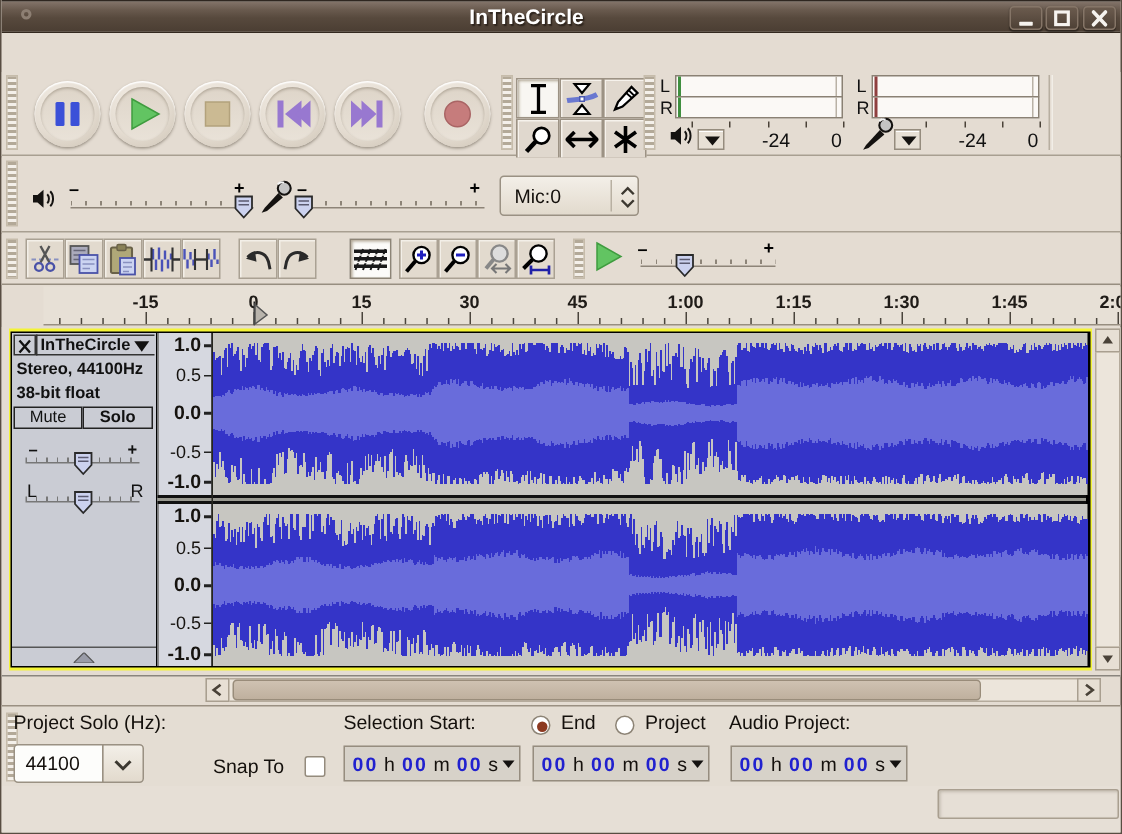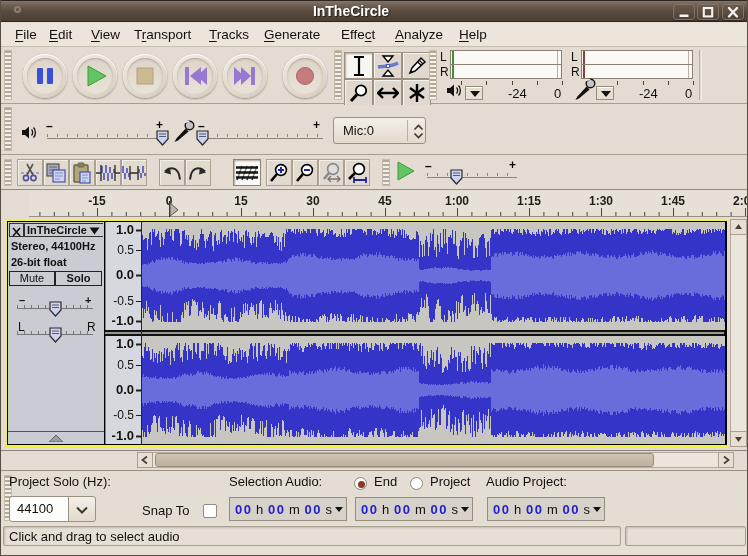--- a/index.html
+++ b/index.html
@@ -109,31 +109,20 @@
       <svg width="20" height="14" viewBox="0 0 20 14">
         <rect x="5.8" y="3" width="8.4" height="8.4" fill="none" stroke="#f6f3ef" stroke-width="2.1"></rect>
       </svg>
     </div>
   <div class="wbtn" style="left:721px;">
       <svg width="20" height="14" viewBox="0 0 20 14">
         <path d="M6 3 14 11.5 M14 3 6 11.5" stroke="#f6f3ef" stroke-width="2.4" stroke-linecap="round"></path>
       </svg>
     </div>
 
-  <div class="menubar">
-    <span style="left:14px;"><u>F</u>ile</span>
-    <span style="left:48px;"><u>E</u>dit</span>
-    <span style="left:90px;"><u>V</u>iew</span>
-    <span style="left:133px;">T<u>r</u>ansport</span>
-    <span style="left:208px;"><u>T</u>racks</span>
-    <span style="left:263px;"><u>G</u>enerate</span>
-    <span style="left:340px;">Effe<u>c</u>t</span>
-    <span style="left:394px;"><u>A</u>nalyze</span>
-    <span style="left:458px;"><u>H</u>elp</span>
-  </div>
 
   <div class="row1">
     <div class="grip" style="left:3px; top:2px; height:50px;"></div>
 
     <div class="tbtn" style="left:22px;">
         <div class="inner"></div>
         <svg width="44" height="44" viewBox="0 0 44 44">
           <rect x="14" y="14" width="6" height="16" rx="1" fill="#3b50d8"></rect>
           <rect x="24" y="14" width="6" height="16" rx="1" fill="#3b50d8"></rect>
         </svg>
@@ -425,21 +414,21 @@
       <div class="abs" style="left:8px; top:5px; width:15px; height:14px; border:1px solid #333; background:#caccd4;"><svg width="13" height="12" viewBox="0 0 13 12">
           <path d="M3 2 L10 10 M10 2 L3 10" stroke="#111" stroke-width="1.6"></path>
         </svg></div>
       <div class="abs" style="left:23px; top:5px; width:79px; height:14px; border:1px solid #333; border-right:none; background:#caccd4; font-size:11px; font-weight:bold; color:#111;">
         <span class="abs" style="left:2px; top:0px; white-space:nowrap;">InTheCircle</span>
         <svg class="abs" style="right:3px; top:3px;" width="11" height="8" viewBox="0 0 11 8">
           <path d="M0.5 0.5 H10.5 L5.5 7.5 Z" fill="#111"></path>
         </svg>
       </div>
       <span class="abs" style="left:10px; top:22px; font-size:11px; font-weight:bold; color:#111; white-space:nowrap;">Stereo, 44100Hz</span>
-      <span class="abs" style="left:10px; top:38px; font-size:11px; font-weight:bold; color:#111; white-space:nowrap;">26-bit float</span>
+      <span class="abs" style="left:10px; top:38px; font-size:11px; font-weight:bold; color:#111; white-space:nowrap;">38-bit float</span>
       <div class="abs" style="left:8px; top:53px; width:46px; height:15px; border:1px solid #222; background:#caccd4; font-size:11px; font-weight:normal; color:#111; text-align:center;">Mute</div>
       <div class="abs" style="left:54px; top:53px; width:47px; height:15px; border:1px solid #222; background:#caccd4; font-size:11px; font-weight:bold; color:#111; text-align:center;">Solo</div>
       <span class="abs" style="left:18px; top:76px; font-size:11px; font-weight:bold; color:#111;">–</span>
       <span class="abs" style="left:84px; top:76px; font-size:11px; font-weight:bold; color:#111;">+</span>
       <div class="abs" style="left:16px; top:90px; width:76px; height:1px; background:#777;"></div>
       <div class="abs" style="left:16px; top:87px; width:76px; height:3px; background:repeating-linear-gradient(90deg,#777 0 1px,transparent 1px 7px);"></div>
       <svg class="abs" style="left:48px; top:83px;" width="13" height="16" viewBox="0 0 13 16">
         <path d="M1 1 H12 V9 L6.5 15 L1 9 Z" fill="#ccd2ef" stroke="#2a2a2a" stroke-width="1.2"></path>
         <path d="M3 4 H10 M3 6.5 H10" stroke="#5a5a70" stroke-width="1"></path>
       </svg>
@@ -498,21 +487,21 @@
         <path d="M9 3.5 L4.5 7 L9 10.5" fill="none" stroke="#4a4238" stroke-width="1.8"></path>
       </svg></div>
     <div class="abs" style="left:717px; top:452px; width:16px; height:16px; background:#e7dfd4; border:1px solid #a99f90;"><svg width="14" height="14" viewBox="0 0 14 14">
         <path d="M5 3.5 L9.5 7 L5 10.5" fill="none" stroke="#4a4238" stroke-width="1.8"></path>
       </svg></div>
     <div class="abs" style="left:154px; top:453px; width:499px; height:14px; background:linear-gradient(#cfc2b2,#bfb09e); border:1px solid #998c7a; border-radius:3px;"></div>
 
   <div class="selbar">
     <div class="grip" style="left:3px; top:4px; height:46px;"></div>
     <span class="abs" style="left:8px; top:3px;">Project Solo (Hz):</span>
-    <span class="abs" style="left:228px; top:3px;">Selection Audio:</span>
+    <span class="abs" style="left:228px; top:3px;">Selection Start:</span>
     <span class="abs" style="left:485px; top:3px;">Audio Project:</span>
 
     <div class="abs" style="left:8px; top:25px; width:60px; height:26px; background:#fdfdfb; border:1px solid #9a9183; border-radius:3px 0 0 3px;">
       <span class="abs" style="left:7px; top:4px; color:#14100c;">44100</span>
     </div>
     <div class="combo" style="left:67px; top:25px; width:28px; height:26px; border-radius:0 3px 3px 0;">
       <svg class="abs" style="left:7px;top:9px;" width="12" height="8" viewBox="0 0 12 8">
           <path d="M1 1.5 6 6.5 11 1.5" fill="none" stroke="#3c3830" stroke-width="2"></path>
         </svg>
     </div>
@@ -530,19 +519,16 @@
       </div>
     <div class="timefield" style="left:354px;">
         <span class="tx">00<span class="h"> h </span>00<span class="h"> m </span>00<span class="h"> s</span></span>
       </div>
     <div class="timefield" style="left:486px;">
         <span class="tx">00<span class="h"> h </span>00<span class="h"> m </span>00<span class="h"> s</span></span>
       </div>
   </div>
 
   <div class="statusbar">
-    <div class="stfield" style="left:2px; width:618px;">
-        <span class="abs" style="left:5px;top:2px;">Click and drag to select audio</span>
-      </div>
     <div class="stfield" style="left:624px; width:121px;"></div>
   </div>
 
 </div>
 
 </body></html>

